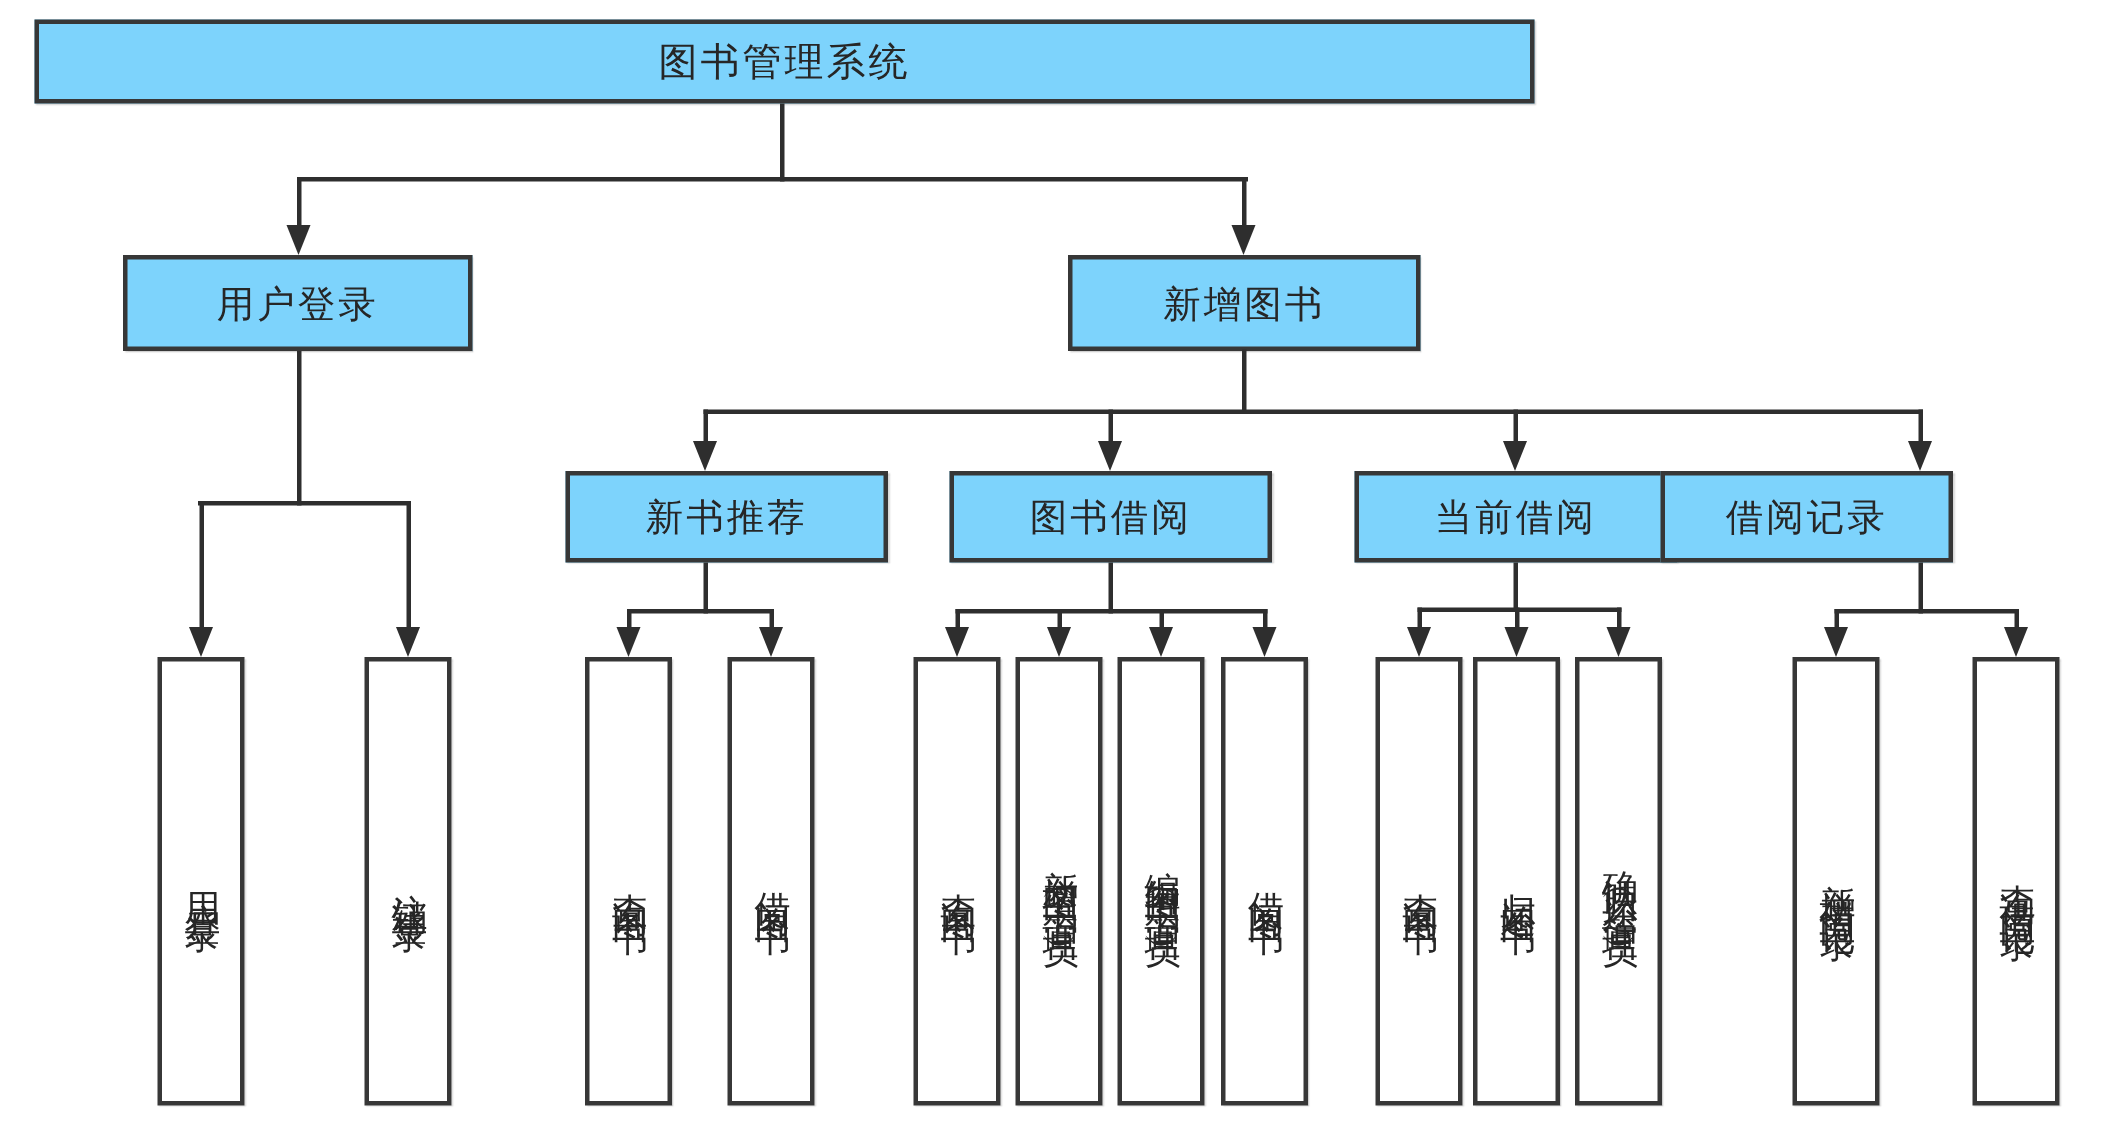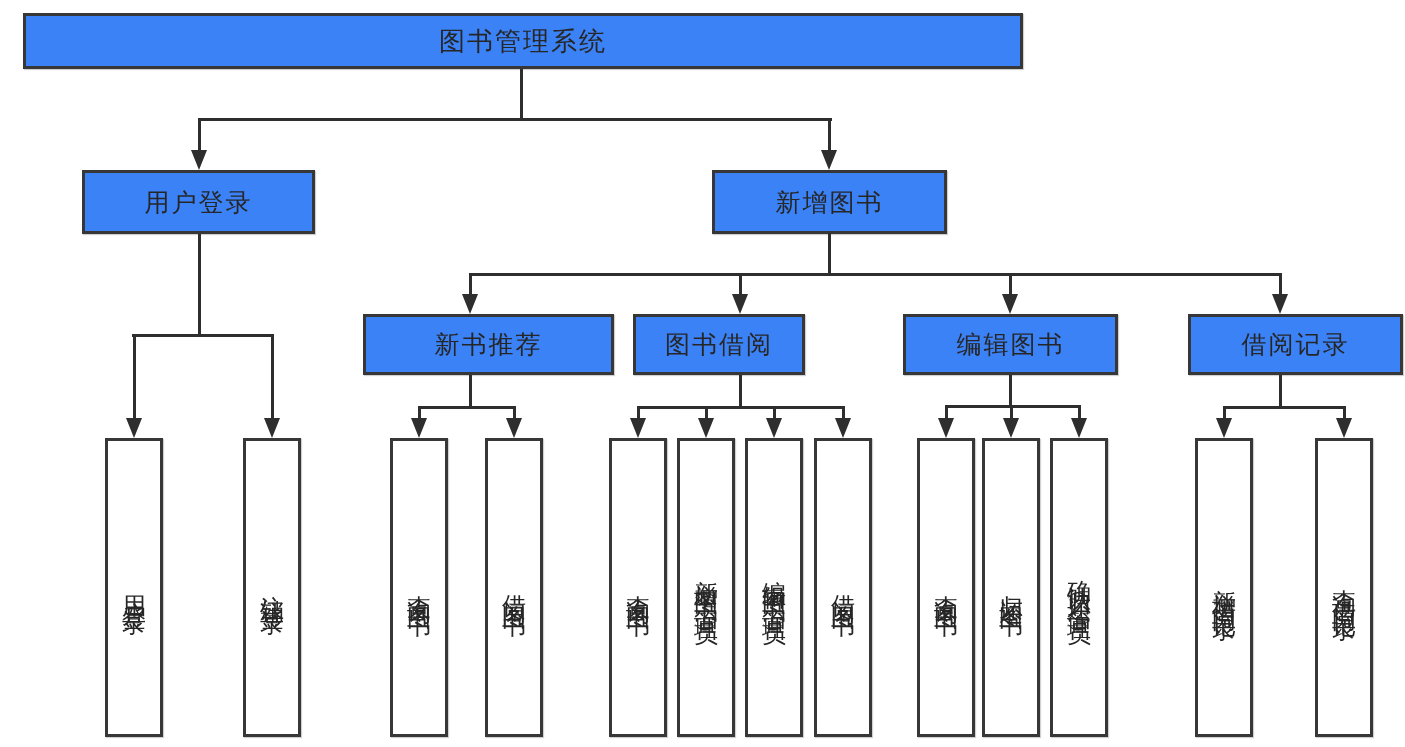--- a/index.html
+++ b/index.html
@@ -1,21 +1,21 @@
 <!DOCTYPE html>
 <html><head>
 <meta charset="utf-8">
 <style>
   html,body{margin:0;padding:0;background:#ffffff;}
   #canvas{
     position:relative;width:1405px;height:747px;background:#ffffff;overflow:hidden;
     font-family:"Liberation Sans","DejaVu Sans",sans-serif;color:#262626;
   }
   .node{
-    position:absolute;box-sizing:border-box;border:3px solid #373737;background:#3b82f6;
+    position:absolute;box-sizing:border-box;border:3px solid #373737;background:#7dd3fc;
     display:flex;align-items:center;justify-content:center;
     font-size:25px;letter-spacing:2px;color:#262626;
     box-shadow:1px 1px 1px rgba(0,0,0,0.18);
   }
   .leaf{
     position:absolute;box-sizing:border-box;border:3px solid #373737;background:#ffffff;
     display:flex;align-items:center;justify-content:center;
     writing-mode:vertical-rl;text-orientation:mixed;
     font-size:24px;letter-spacing:6px;color:#262626;
     top:438px;width:58px;height:299px;
@@ -25,24 +25,24 @@
   .hl{position:absolute;height:3px;background:#2e2e2e;}
   .ah{
     position:absolute;width:0;height:0;
     border-left:8px solid transparent;border-right:8px solid transparent;
     border-top:20px solid #2e2e2e;
   }
   
   #n-root   {left:23px;  top:13px;  width:1000px;height:56px;font-size:26px;}
   #n-login  {left:82px;  top:170px; width:233px; height:64px;}
   #n-mgmt   {left:712px; top:170px; width:235px; height:64px;}
-  #n-rec    {left:363px; top:314px; width:251px; height:61px;}
-  #n-borrow {left:633px; top:314px; width:172px; height:61px;}
+  #n-rec    {left:377px; top:314px; width:215px; height:61px;}
+  #n-borrow {left:633px; top:314px; width:215px; height:61px;}
   #n-current{left:903px; top:314px; width:215px; height:61px;}
-  #n-records{left:1188px;top:314px; width:215px; height:61px;}
+  #n-records{left:1107px;top:314px; width:195px; height:61px;}
   
   #lf-a1{left:105px;} #lf-a2{left:243px;}
   #lf-b1{left:390px;} #lf-b2{left:485px;}
   #lf-c1{left:609px;} #lf-c2{left:677px;} #lf-c3{left:745px;} #lf-c4{left:814px;}
   #lf-d1{left:917px;} #lf-d2{left:982px;} #lf-d3{left:1050px;}
   #lf-e1{left:1195px;}#lf-e2{left:1315px;}
   #watermark{
     position:absolute;right:3px;top:714px;font-size:22px;letter-spacing:1px;
     color:#b6b6b6;white-space:nowrap;
   }
@@ -52,21 +52,21 @@
 
 <div id="canvas">
 
   <div class="node" id="n-root">图书管理系统</div>
 
   <div class="node" id="n-login">用户登录</div>
   <div class="node" id="n-mgmt">新增图书</div>
 
   <div class="node" id="n-rec">新书推荐</div>
   <div class="node" id="n-borrow">图书借阅</div>
-  <div class="node" id="n-current">编辑图书</div>
+  <div class="node" id="n-current">当前借阅</div>
   <div class="node" id="n-records">借阅记录</div>
 
   <div class="leaf" id="lf-a1">用户登录</div>
   <div class="leaf" id="lf-a2">注销登录</div>
 
   <div class="leaf" id="lf-b1">查询图书</div>
   <div class="leaf" id="lf-b2">借阅图书</div>
 
   <div class="leaf" id="lf-c1">查询图书</div>
   <div class="leaf" id="lf-c2">新增图书（管理员）</div>

